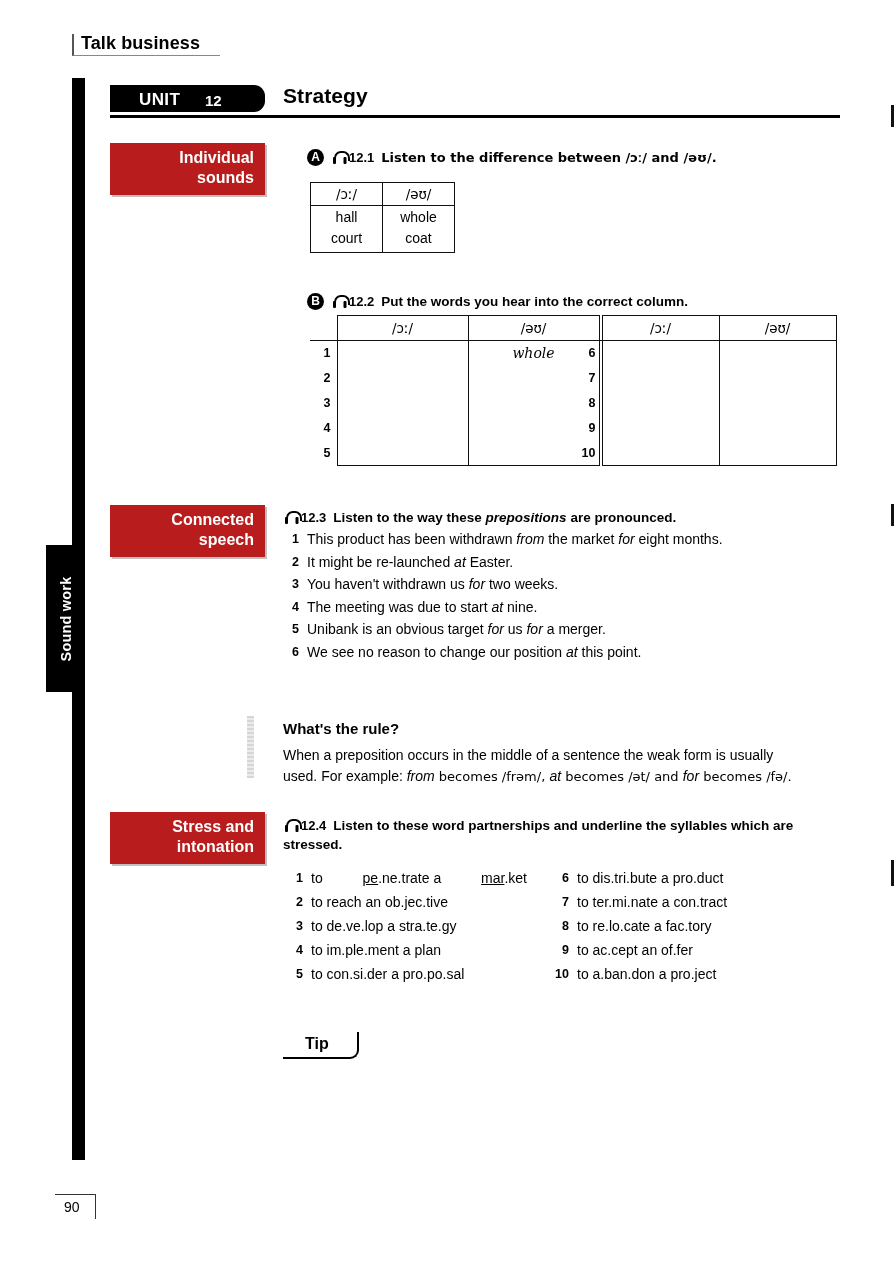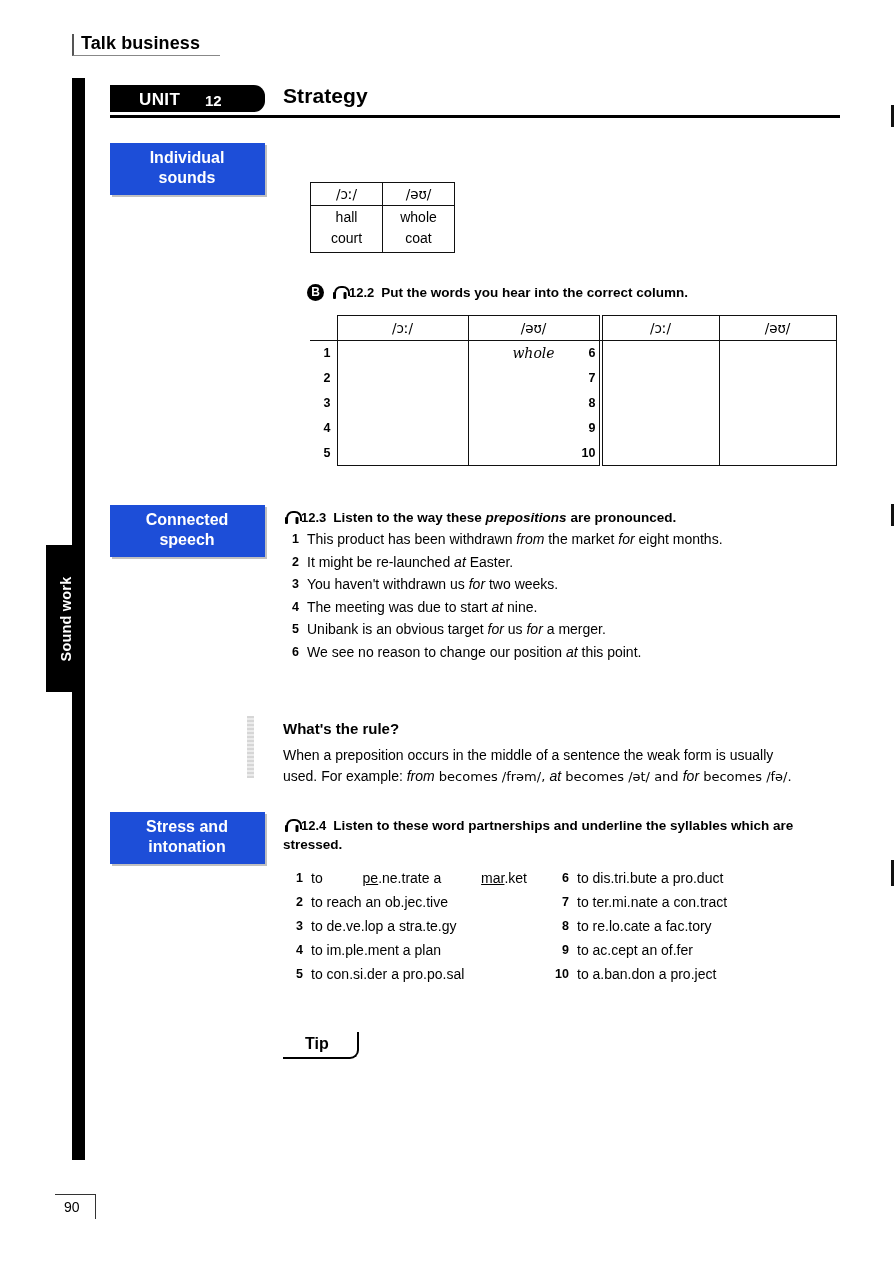--- a/index.html
+++ b/index.html
@@ -64,22 +64,22 @@
     position:absolute; left:283px; top:84px;
     font-size:21px; font-weight:700; letter-spacing:.1px;
   }
   .header-rule {
     position:absolute; left:110px; top:115px;
     width:730px; height:3px; background:#000;
   }
 
   
   .chip {
-    position:absolute; background:#1d4ed8; color:#fff;
-    text-align:center;
+    position:absolute; background:#b91c1c; color:#fff;
+    text-align:right;
     padding:5px 11px 7px 10px;
     box-shadow: 2px 2px 0 rgba(140,140,140,.55);
   }
   .chip span { display:block; font-size:16px; font-weight:700; line-height:20px; }
 
   #chip-individual { left:110px; top:143px; width:155px; }
   #chip-connected  { left:110px; top:505px; width:155px; }
   #chip-stress     { left:110px; top:812px; width:155px; }
 
   
@@ -222,41 +222,44 @@
     <div class="u-num">12</div>
   </div>
   <div class="page-title">Strategy</div>
   <div class="header-rule"></div>
 
   <div class="chip" id="chip-individual">
     <span>Individual</span>
     <span>sounds</span>
   </div>
 
+  <div class="task" style="left:307px; top:148px;">
+    <span class="circ">A</span><span class="hp"></span><span class="trk">12.1</span><span class="ipa">Listen to the difference between /ɔː/ and /əʊ/.</span>
+  </div>
 
   <table class="ph" id="tbl-a">
     <tbody>
         <tr>
       <th class="hd ipa">/ɔː/</th>
       <th class="hd ipa">/əʊ/</th>
     </tr>
     <tr>
       <td class="wordcell">
         <div>hall</div>
         <div>court</div>
       </td>
       <td class="wordcell">
         <div>whole</div>
         <div>coat</div>
       </td>
     </tr>
   </tbody>
     </table>
 
-  <div class="task" style="left:307px; top:283px;">
+  <div class="task" style="left:307px; top:292px;">
     <span class="circ">B</span><span class="hp"></span><span class="trk">12.2</span><span>Put the words you hear into the correct column.</span>
   </div>
 
   <table class="ph grid" id="tbl-b1">
     <tbody>
         <tr>
       <td class="hd-blank"></td>
       <td class="hd ipa c1">/ɔː/</td>
       <td class="hd ipa c2">/əʊ/</td>
     </tr>

